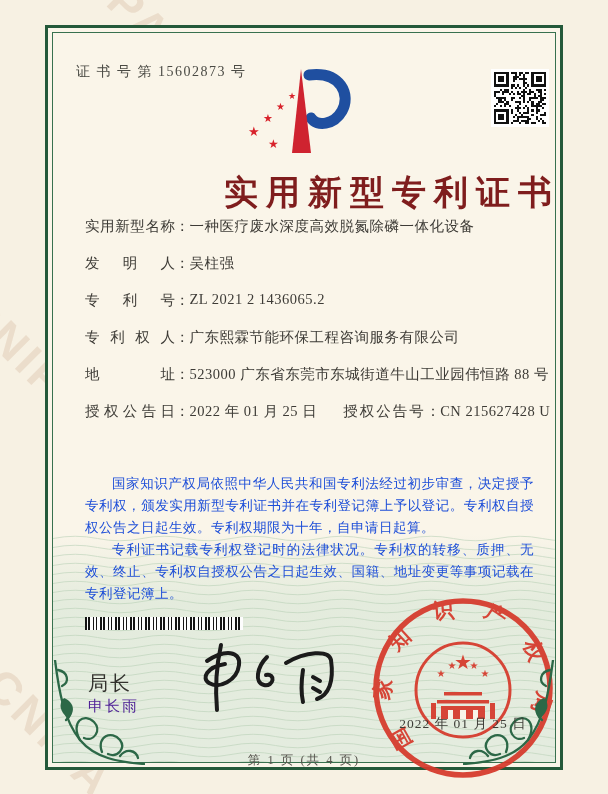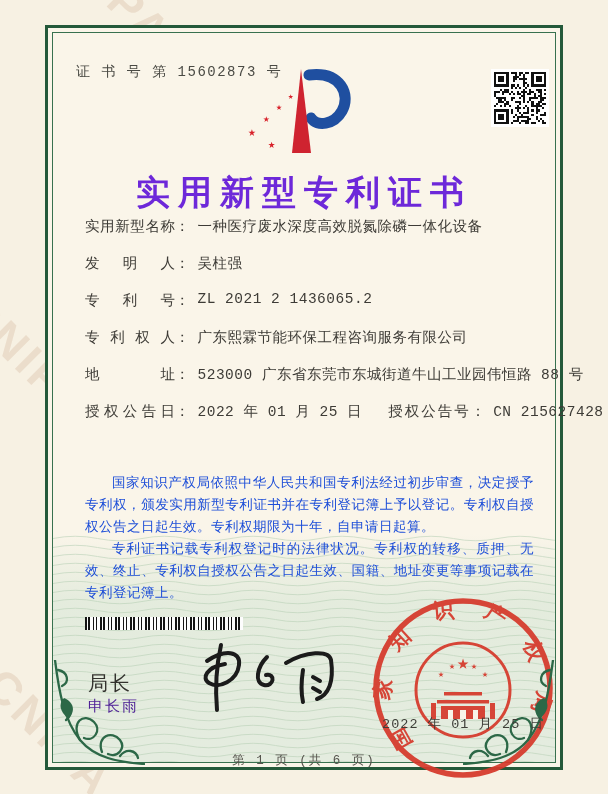--- a/index.html
+++ b/index.html
@@ -4,38 +4,38 @@
 <style>
   html,body{margin:0;padding:0;background:#efe9db;}
   .page{position:relative;width:608px;height:794px;background:#f7f1e3;overflow:hidden;
         font-family:"Liberation Serif","DejaVu Serif",serif;color:#3d3b36;}
   
   .wm{position:absolute;font-family:"Liberation Sans","DejaVu Sans",sans-serif;
       font-size:46px;font-weight:bold;letter-spacing:4px;color:rgba(188,144,112,0.20);
       transform:rotate(45deg);white-space:nowrap;z-index:1;}
   
   .frame{position:absolute;left:45px;top:25px;width:518px;height:745px;
-         background:#faf5e9;border:3px solid #24593a;box-sizing:border-box;z-index:2;font-family:Liberation Mono, monospace;}
+         background:#faf5e9;border:3px solid #24593a;box-sizing:border-box;z-index:2;}
   .frame::before{content:"";position:absolute;left:4px;top:4px;right:4px;bottom:4px;
          border:1px solid #38714f;pointer-events:none;}
   .greenband{position:absolute;left:5px;right:5px;bottom:5px;height:228px;
          background:linear-gradient(180deg,rgba(226,236,222,0) 0%,rgba(224,234,219,.85) 30%,#e4ecdf 100%);}
   .greenband svg{position:absolute;left:0;top:0;width:100%;height:100%;opacity:.6;}
   
   .cert-no{position:absolute;left:28px;top:35px;font-size:14px;letter-spacing:1.5px;color:#4a4a44;z-index:3;}
   .logo{position:absolute;left:195px;top:39px;width:115px;height:88px;z-index:3;}
   .qr{position:absolute;left:443px;top:41px;width:58px;height:58px;background:#fff;padding:3px;box-sizing:border-box;z-index:3;}
-  .title{position:absolute;left:0;right:0;top:119px;text-align:center;font-size:34px;
-         font-weight:bold;letter-spacing:8px;color:#6d28d9;z-index:3;}
+  .title{position:absolute;left:0;right:0;top:119px;text-align:right;font-size:34px;
+         font-weight:bold;letter-spacing:8px;color:#7f1d1d;z-index:3;}
   
   .fields{position:absolute;left:37px;right:20px;top:189px;font-size:14.5px;z-index:3;}
   .frow{height:18px;margin-bottom:19px;white-space:nowrap;}
   .flabel{display:inline-block;width:90px;text-align:justify;text-align-last:justify;vertical-align:top;}
   .fcolon{display:inline-block;vertical-align:top;}
-  .fvalue{margin-left:8px;letter-spacing:.5px;}
+  .fvalue{letter-spacing:.5px;}
   .pair2{margin-left:26px;}
   .pair2 .glabel{letter-spacing:2px;}
   
   .paras{position:absolute;left:37px;right:26px;top:445px;font-size:13.5px;line-height:22px;
          color:#1d4ed8;text-align:justify;z-index:3;}
   .paras p{margin:0;text-indent:2em;letter-spacing:.5px;}
   
   .barcode{position:absolute;left:37px;top:589px;width:158px;height:13px;z-index:3;
       background:repeating-linear-gradient(90deg,#141414 0 2px,#fdfdfd 2px 3px,#141414 3px 5px,#fdfdfd 5px 8px,#141414 8px 9px,#fdfdfd 9px 11px,#141414 11px 12px,#fdfdfd 12px 15px);}
   .officer-title{position:absolute;left:40px;top:642px;font-size:20px;letter-spacing:2px;z-index:3;color:#33322e;}
@@ -393,16 +393,16 @@
         <path d="M5,0 C9,32 14,60 30,80 C45,98 68,102 94,104"></path>
         <path d="M30,80 C20,62 34,52 44,62 C52,70 44,82 34,78"></path>
         <path d="M52,92 C46,76 62,70 70,80 C76,88 68,98 58,94"></path>
         <path d="M8,10 C18,12 20,22 12,26"></path>
         <path d="M12,40 C22,44 24,54 16,60"></path>
         <path d="M70,96 C76,88 86,90 88,98"></path>
       </g>
       <path d="M14,38 C24,42 26,52 18,58 C10,52 8,44 14,38" fill="#2c6847"></path>
     </svg>
 
-    <div class="footer">第 1 页 (共 6 页)</div>
+    <div class="footer">第 1 页 (共 4 页)</div>
 
   </div>
 </div>
 
 </body></html>

